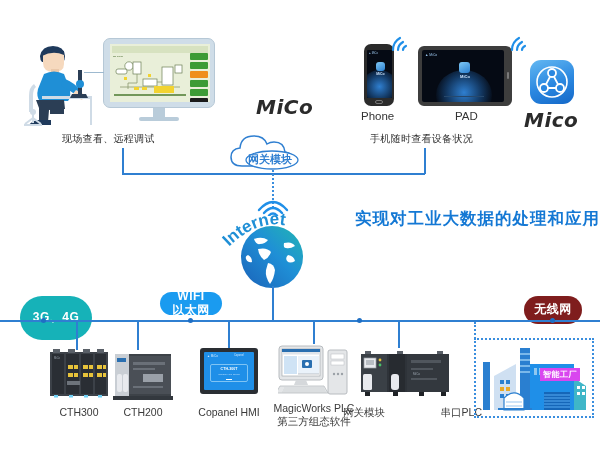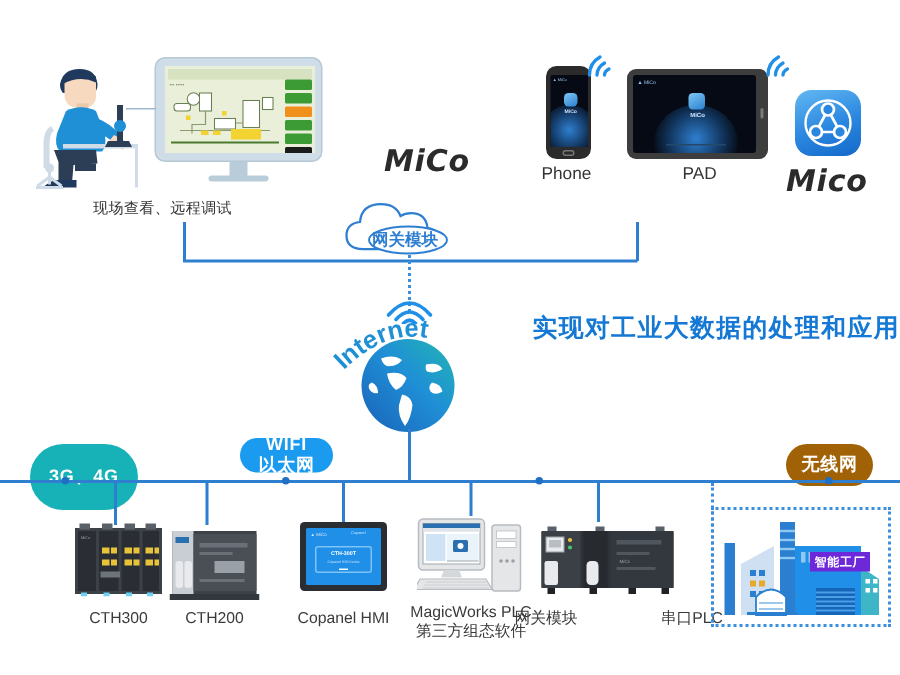--- a/index.html
+++ b/index.html
@@ -38,21 +38,21 @@
   
   .pill {
     position:absolute; border-radius:22px; color:#fff; display:flex;
     align-items:center; justify-content:center; text-align:center;
     font-size:12px; line-height:13.5px; font-weight:bold; letter-spacing:.5px;
     white-space:pre-line;
   }
   .pill-3g   { background:#16b2b8; }
   .pill-wifi { background:#1a9bf0; }
   .pill-lan  { background:#1f8fe8; }
-  .pill-wl   { background:#a16207; }
+  .pill-wl   { background:#7f1d1d; }
 
   
   .mico-word {
     position:absolute; font-size:20px; font-style:italic; font-weight:bold;
     color:#2b2b2b; font-family:"DejaVu Sans",sans-serif; letter-spacing:.5px;
   }
   .cloud-text {
     position:absolute; font-size:11px; color:#2f7fd1; white-space:nowrap;
     font-weight:bold;
   }
@@ -90,21 +90,21 @@
 
   
   .appicon {
     position:absolute; border-radius:11px;
     background:linear-gradient(160deg,#63b8f2 0%,#2a87e0 55%,#1468c8 100%);
   }
 
   
   .dotbox { position:absolute; border:2px dotted #3a8ede; }
   .factory-sign {
-    position:absolute; background:#6d28d9; color:#fff; font-size:8px;
+    position:absolute; background:#d946ef; color:#fff; font-size:8px;
     font-weight:bold; padding:1px 3px; white-space:nowrap; letter-spacing:.5px;
   }
 </style>
 </head>
 <body>
 
 <div class="stage">
 
   <div class="abs person" style="left:22px; top:40px;">
     <svg width="78" height="90" viewBox="0 0 78 90">
@@ -214,20 +214,21 @@
   <div class="devname" style="left:455px; top:110px;">PAD</div>
 
   <svg class="abs" style="left:508px; top:30px;" width="24" height="22" viewBox="0 0 24 22">
     <g fill="none" stroke="#1f8fe8" stroke-width="2.2" stroke-linecap="round">
       <path d="M4 20 q0-8 7-12"></path>
       <path d="M9 20 q0-5 5-8"></path>
       <path d="M14 20 q0-2.5 3-4"></path>
     </g>
   </svg>
 
+  <div class="caption" style="left:370px; top:132px;">手机随时查看设备状况</div>
 
   <div class="appicon" style="left:530px; top:60px; width:44px; height:44px;">
     <svg width="44" height="44" viewBox="0 0 44 44">
       <circle cx="22" cy="22" r="15" fill="none" stroke="#ffffff" stroke-width="1.6"></circle>
       <g stroke="#ffffff" stroke-width="1.8" fill="none">
         <path d="M22 13 L14 28 L30 28 Z"></path>
       </g>
       <circle cx="22" cy="13" r="4" fill="#2a87e0" stroke="#ffffff" stroke-width="1.8"></circle>
       <circle cx="14" cy="28" r="4" fill="#2a87e0" stroke="#ffffff" stroke-width="1.8"></circle>
       <circle cx="30" cy="28" r="4" fill="#2a87e0" stroke="#ffffff" stroke-width="1.8"></circle>

